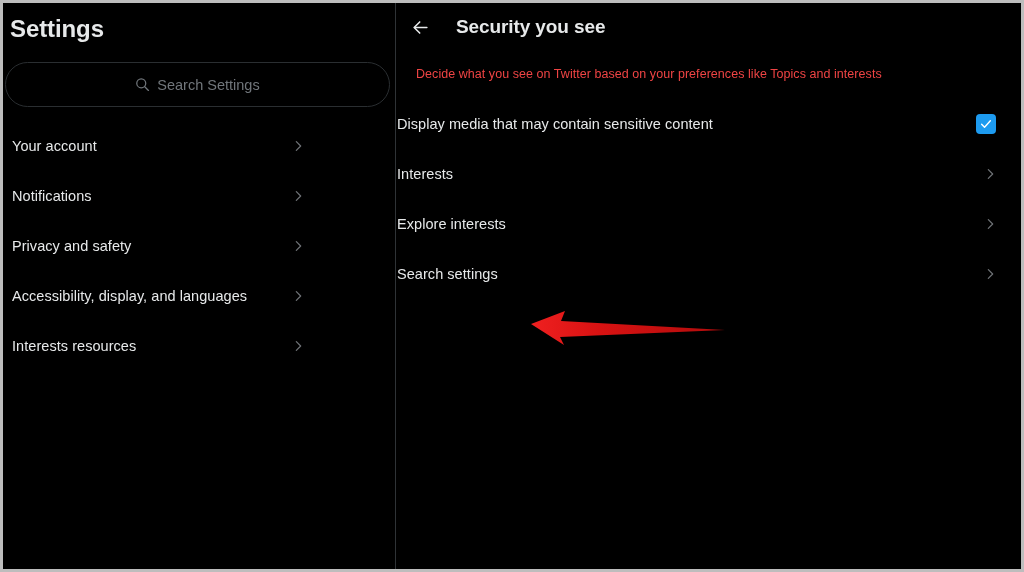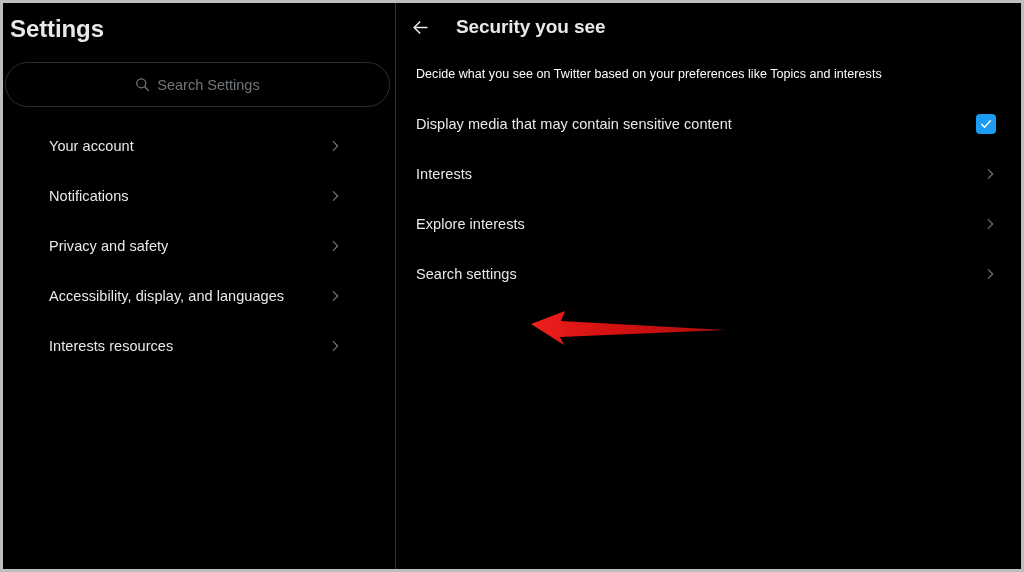--- a/index.html
+++ b/index.html
@@ -73,21 +73,20 @@
   .search-placeholder {
     font-size: 14.5px;
     color: #71767b;
   }
 
   .nav-list {
     position: absolute;
     left: 0;
     top: 118px;
     width: 321px;
-    padding-left: 37px;
   }
   .nav-item {
     position: relative;
     height: 50px;
     display: flex;
     align-items: center;
     padding: 0 0 0 9px;
     box-sizing: border-box;
     cursor: pointer;
   }
@@ -141,37 +140,36 @@
     font-weight: bold;
     color: #e7e9ea;
     letter-spacing: -0.1px;
   }
 
   .panel-desc {
     position: absolute;
     left: 19px;
     top: 64px;
     font-size: 12.5px;
-    color: #ffffff;
+    color: #ef4444;
     letter-spacing: 0.05px;
     text-align: right;
   }
 
   .panel-list {
     position: absolute;
     left: 0;
     top: 96px;
     right: 0;
   }
   .panel-row {
     position: relative;
     height: 50px;
     display: flex;
     align-items: center;
-    padding-left: 19px;
     box-sizing: border-box;
     cursor: pointer;
   }
   .panel-row-label {
     font-size: 14.5px;
     color: #e7e9ea;
     letter-spacing: 0.05px;
   }
   .panel-chev {
     position: absolute;

